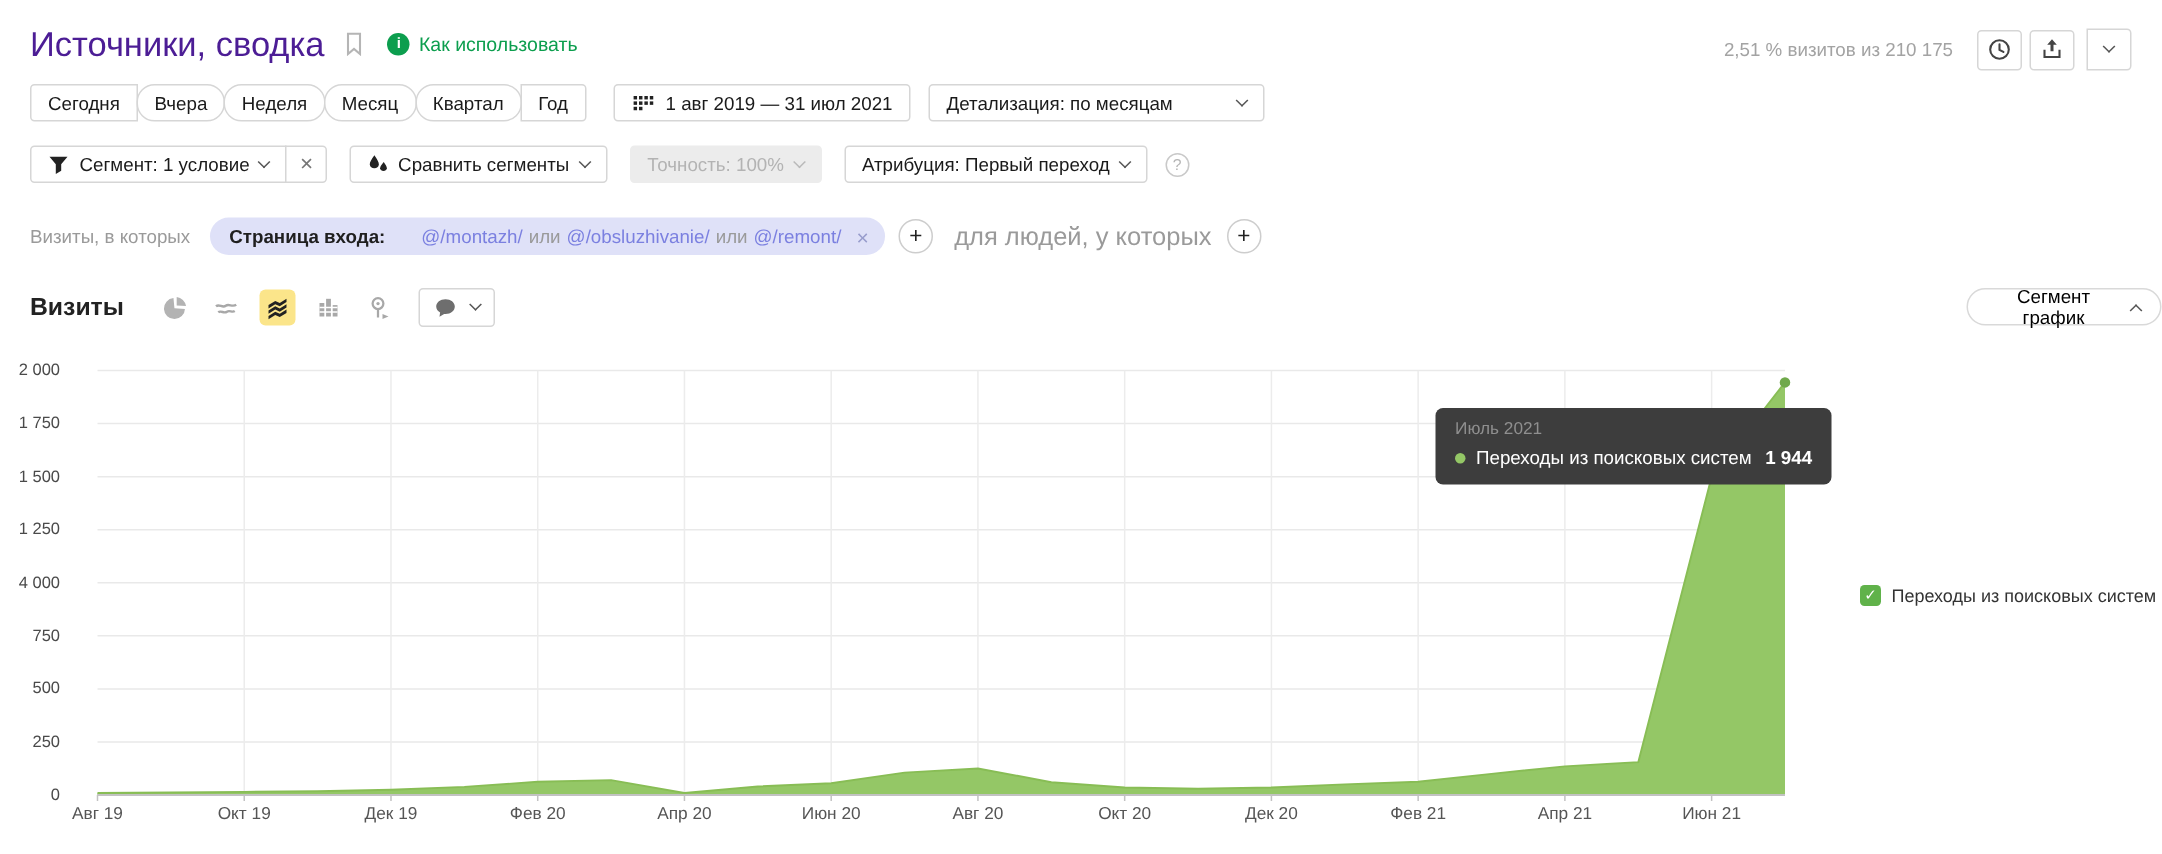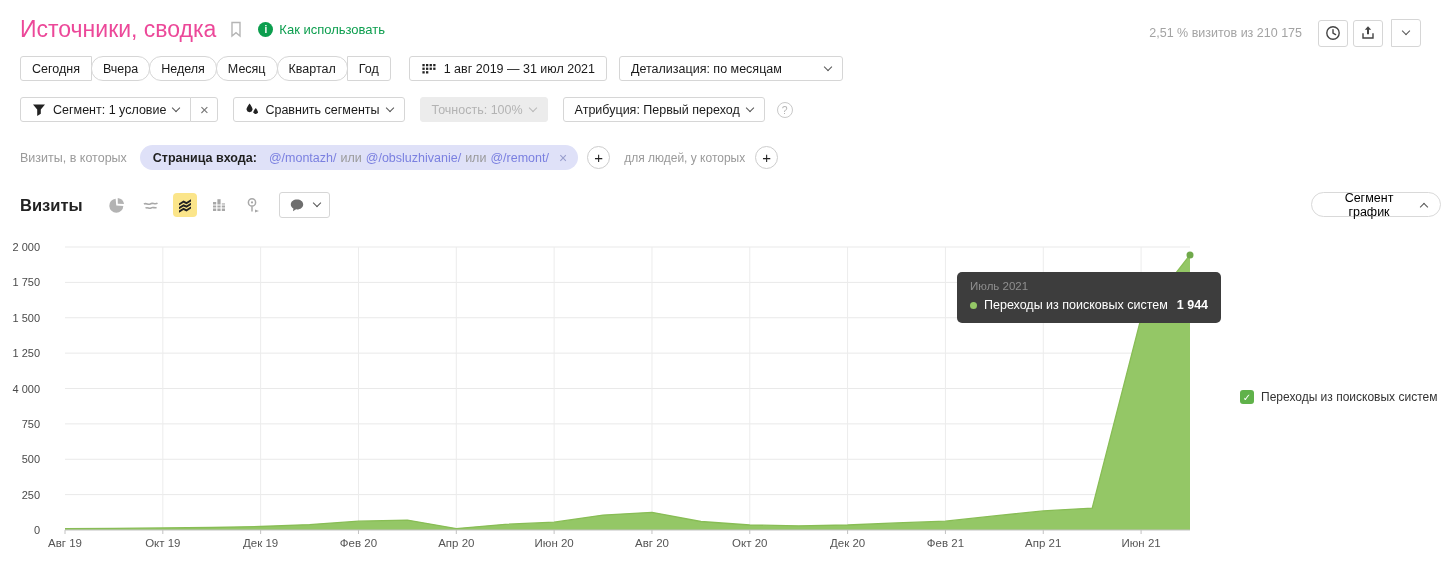--- a/index.html
+++ b/index.html
@@ -23,30 +23,30 @@
               border-radius:13px; background:#fff; font-size:12.5px; cursor:pointer; }
 
   
   .cv { display:inline-block; width:6px; height:6px; border-right:1.3px solid #555; border-bottom:1.3px solid #555;
         transform:rotate(45deg); margin-left:7px; position:relative; top:-2px; flex:none; }
   .cv.up { transform:rotate(225deg); top:2px; }
 
   .muted { color:#9a9a9a; }
 
   
-  .page-title { font-size:23px; color:#ec4899; }
+  .page-title { font-size:23px; color:#4c1d95; }
   .howto-link { font-size:13px; color:#0c9e4e; cursor:pointer; }
   .info-dot { width:15px; height:15px; border-radius:50%; background:#0c9e4e; color:#fff; font-size:10px;
               font-weight:bold; display:inline-flex; align-items:center; justify-content:center; margin-right:6px; }
   .sample-text { font-size:12.5px; color:#a3a3a3; margin-right:16px; }
 
   
   .chip { height:25px; border-radius:13px; background:#dfe1f8; display:inline-flex; align-items:center;
           padding:0 11px 0 13px; font-size:12.5px; white-space:nowrap; cursor:pointer; }
-  .chip b { color:#1f1f1f; margin-right:8px; }
+  .chip b { color:#1f1f1f; margin-right:20px; }
   .chip-val { color:#7b80e0; margin:0 4px; }
   .chip-op { color:#9a9a9a; }
   .chip-x { color:#989dcd; margin-left:6px; font-size:14px; cursor:pointer; }
   .plus-btn { width:23px; height:23px; border-radius:50%; border:1px solid #cdcdcd; background:#fff;
               display:inline-flex; align-items:center; justify-content:center; font-size:15px; color:#222; cursor:pointer; }
   .help-dot { width:16px; height:16px; border-radius:50%; border:1px solid #c9c9c9; color:#b5b5b5; font-size:10.5px;
               display:inline-flex; align-items:center; justify-content:center; }
 
   
   .visits-title { font-size:16.5px; font-weight:bold; color:#222; margin-right:22px; }
@@ -195,21 +195,21 @@
     <span class="chip-val">@/montazh/</span>
     <span class="chip-op">или</span>
     <span class="chip-val">@/obsluzhivanie/</span>
     <span class="chip-op">или</span>
     <span class="chip-val">@/remont/</span>
     <span class="chip-x">×</span>
   </span>
   <button class="plus-btn" style="margin-left:9px;">
     <span>+</span>
   </button>
-  <span class="muted" style="font-size:12px; margin-left:14px;">для людей, у которых</span>
+  <span class="muted" style="font-size:17px; margin-left:14px;">для людей, у которых</span>
   <button class="plus-btn" style="margin-left:10px;">
     <span>+</span>
   </button>
 </div>
 
 <div class="abs flex" style="left:20px; top:192px; height:26px;">
   <span class="visits-title">Визиты</span>
   <span class="ct-icon">
     <span>
       <svg width="17" height="17" viewBox="0 0 16 16">

